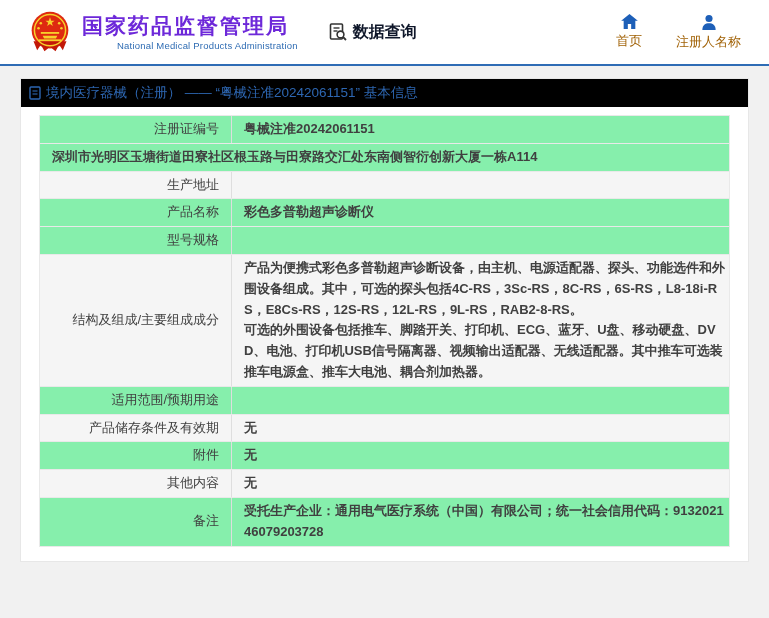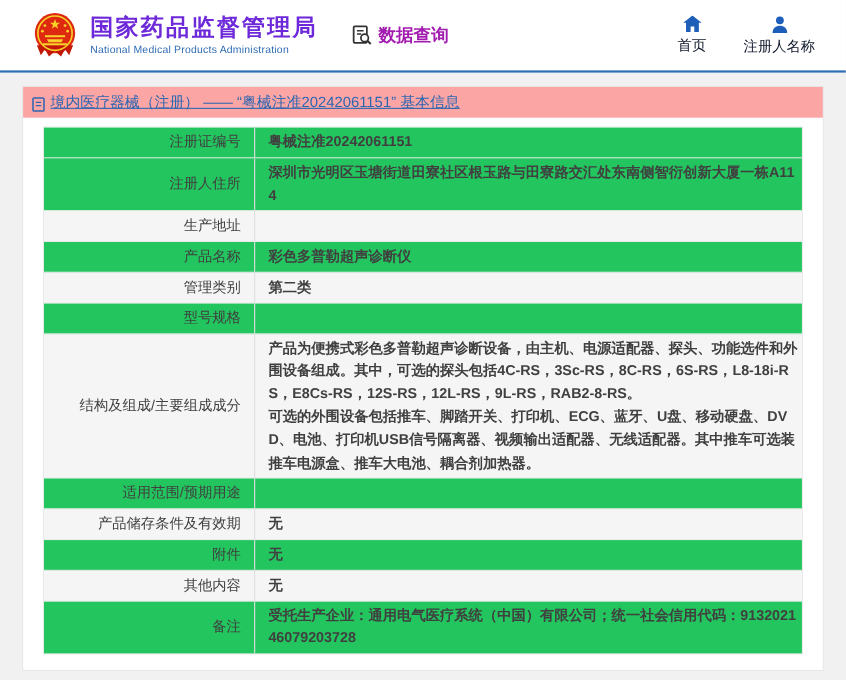--- a/index.html
+++ b/index.html
@@ -6,39 +6,39 @@
   html,body { width:769px; height:618px; overflow:hidden;
     font-family:"Liberation Sans","DejaVu Sans",sans-serif; background:#f1f1f1; }
 
   
   .header { height:66px; background:#ffffff; display:flex; align-items:center;
     padding:0 22px 0 28px; border-bottom:2px solid #2e6cb5; }
   .logo-group { display:flex; align-items:center; gap:10px; }
   .emblem { width:44px; height:44px; flex:0 0 auto; }
   .org-names { display:flex; flex-direction:column; }
   .org-cn { font-size:21px; font-weight:bold; color:#6d28d9; letter-spacing:2px; line-height:1.2; }
-  .org-en { font-size:9.5px; color:#2f6cb3; margin-top:2px; letter-spacing:0.2px; }
+  .org-en { font-size:9.5px; color:#2f6cb3; margin-top:2px; letter-spacing:0.2px;margin-left:35px; }
   .data-query { display:flex; align-items:center; gap:5px; margin-left:30px;
-    font-size:16px; font-weight:bold; color:#a21caf; cursor:pointer; }
+    font-size:16px; font-weight:bold; color:#0f172a; cursor:pointer; }
   .header-spacer { flex:1; }
   .hnav { display:flex; gap:34px; margin-right:6px; }
   .hnav-item { display:flex; flex-direction:column; align-items:center; gap:3px;
-    font-size:13px; color:#0f172a; cursor:pointer; }
+    font-size:13px; color:#a16207; cursor:pointer; }
   .hnav-item svg { display:block; }
 
   
   .content { padding:12px 20px 0 20px; }
   .card { background:#ffffff; border:1px solid #e7e7e7; padding-bottom:14px; }
-  .title-bar { background:#fca5a5; color:#2d66b1; font-size:13.5px;
-    padding:5px 10px 5px 8px; display:flex; align-items:flex-end; gap:5px;text-decoration:underline; }
+  .title-bar { background:#000000; color:#2d66b1; font-size:13.5px;
+    padding:5px 10px 5px 8px; display:flex; align-items:center; gap:5px; }
   .title-bar .doc-ic { flex:0 0 auto; }
 
   .table-wrap { margin:8px 18px 0 18px; border:1px solid #e9e9e9; }
   .t-row { display:flex; font-size:13px; color:#404040; line-height:1.6;
-    border-bottom:1px solid #e9e9e9; background:#22c55e; }
+    border-bottom:1px solid #e9e9e9; background:#86efac; }
   .t-row:last-child { border-bottom:none; }
   .t-row.stripe { background:#f5f5f5; }
   .t-label { width:192px; flex:0 0 auto; text-align:right;
     padding:3px 12px 3px 4px; border-right:1px solid #dedede;
     display:flex; justify-content:flex-end; align-items:center; gap:3px; }
   .t-value { flex:1; padding:3px 4px 3px 12px; white-space:pre-line; word-break:break-all;font-weight:bold; }
 </style>
 </head>
 <body>
 
@@ -106,41 +106,32 @@
 
     <div class="table-wrap">
 
     <div class="t-row">
           <div class="t-label">
             <span>注册证编号</span>
           </div>
           <div class="t-value">粤械注准20242061151</div>
         </div>
         <div class="t-row">
-          <div class="t-label">
-            <span>注册人住所</span>
-          </div>
           <div class="t-value">深圳市光明区玉塘街道田寮社区根玉路与田寮路交汇处东南侧智衍创新大厦一栋A114</div>
         </div>
         <div class="t-row stripe">
           <div class="t-label">
             <span>生产地址</span>
           </div>
         </div>
         <div class="t-row">
           <div class="t-label">
             <span>产品名称</span>
           </div>
           <div class="t-value">彩色多普勒超声诊断仪</div>
-        </div>
-        <div class="t-row stripe">
-          <div class="t-label">
-            <span>管理类别</span>
-          </div>
-          <div class="t-value">第二类</div>
         </div>
         <div class="t-row">
           <div class="t-label">
             <span>型号规格</span>
           </div>
         </div>
         <div class="t-row stripe">
           <div class="t-label">
             <span>结构及组成/主要组成成分</span>
           </div>

